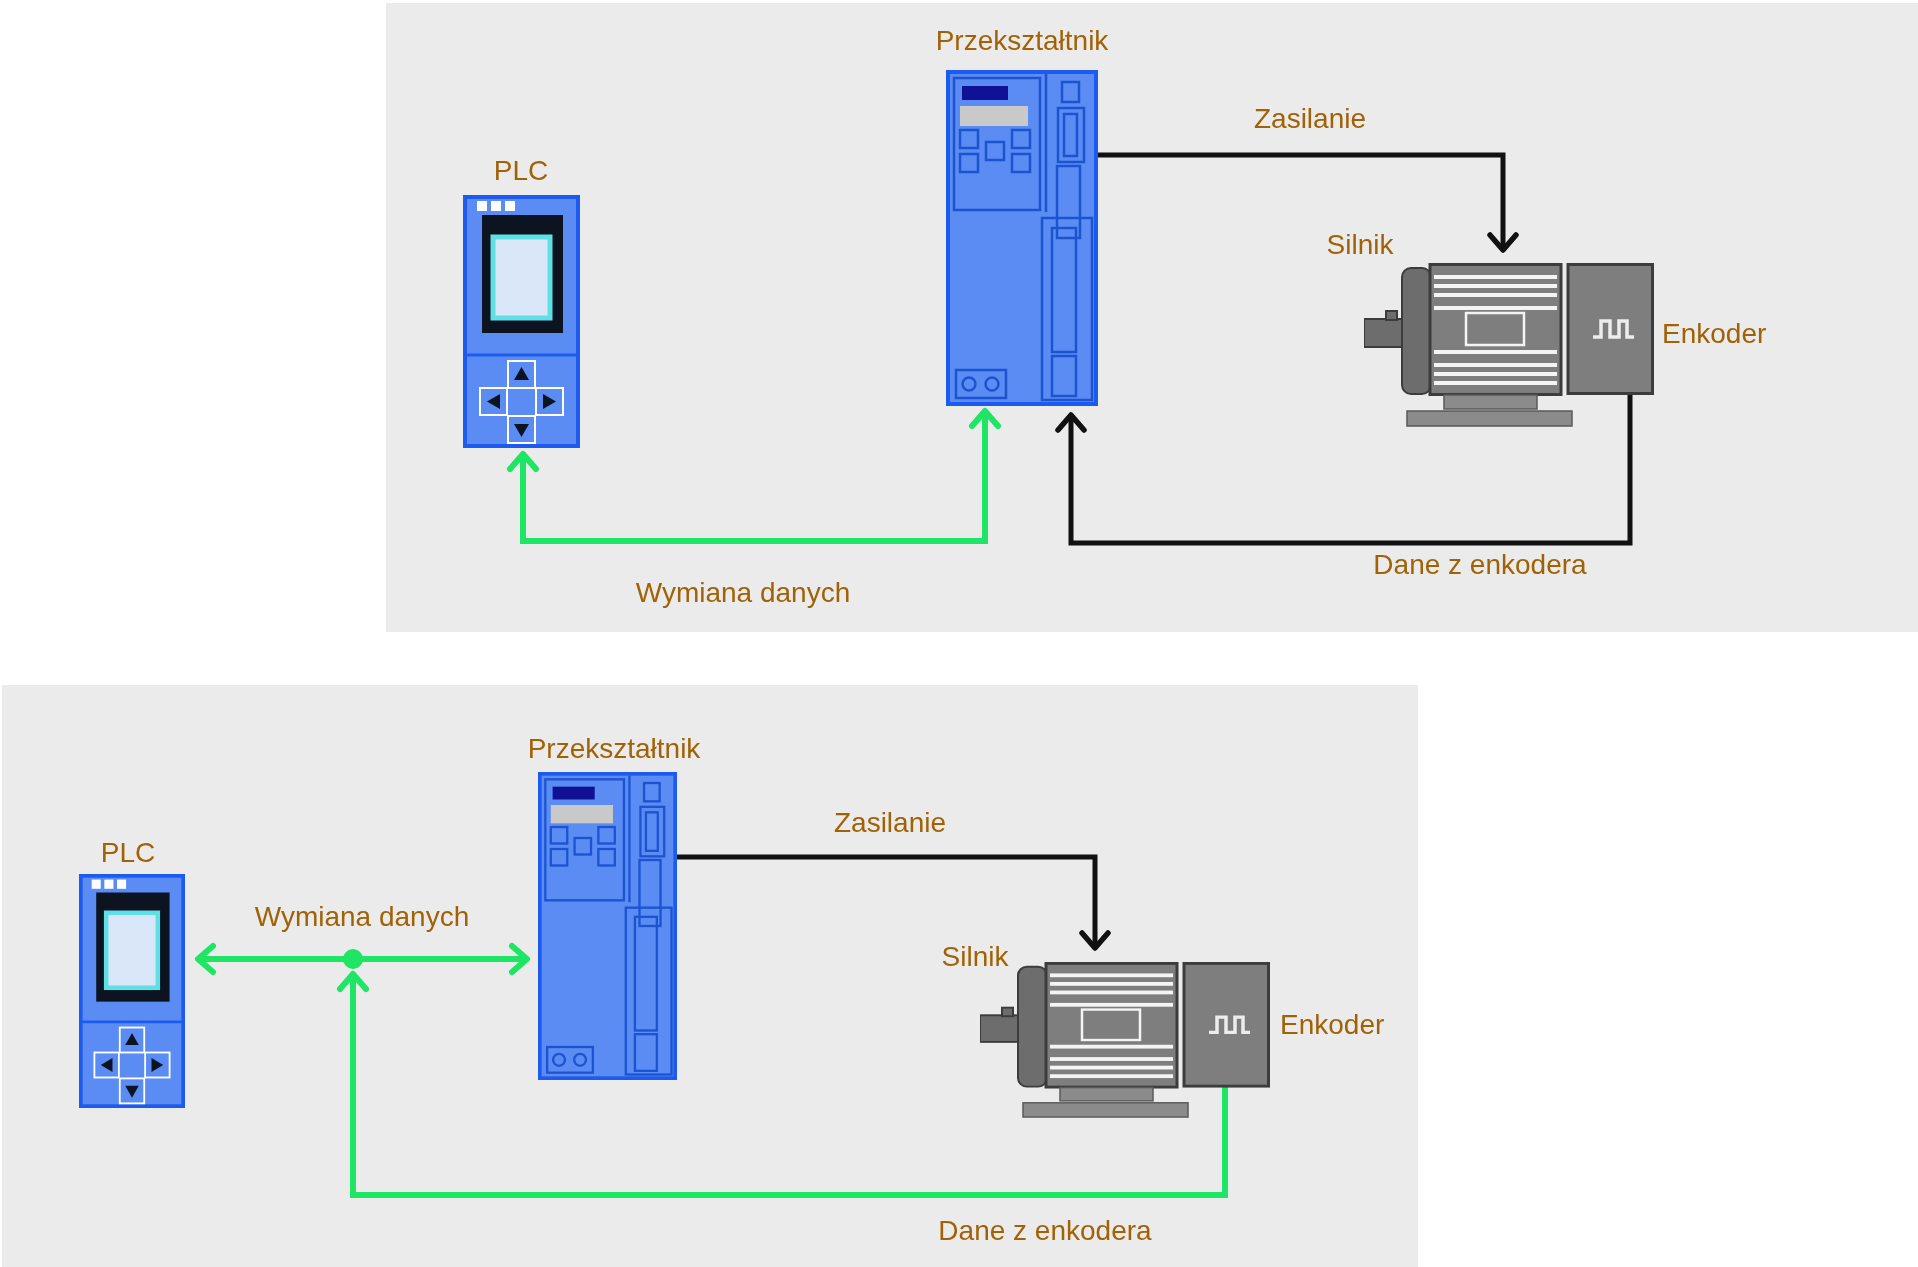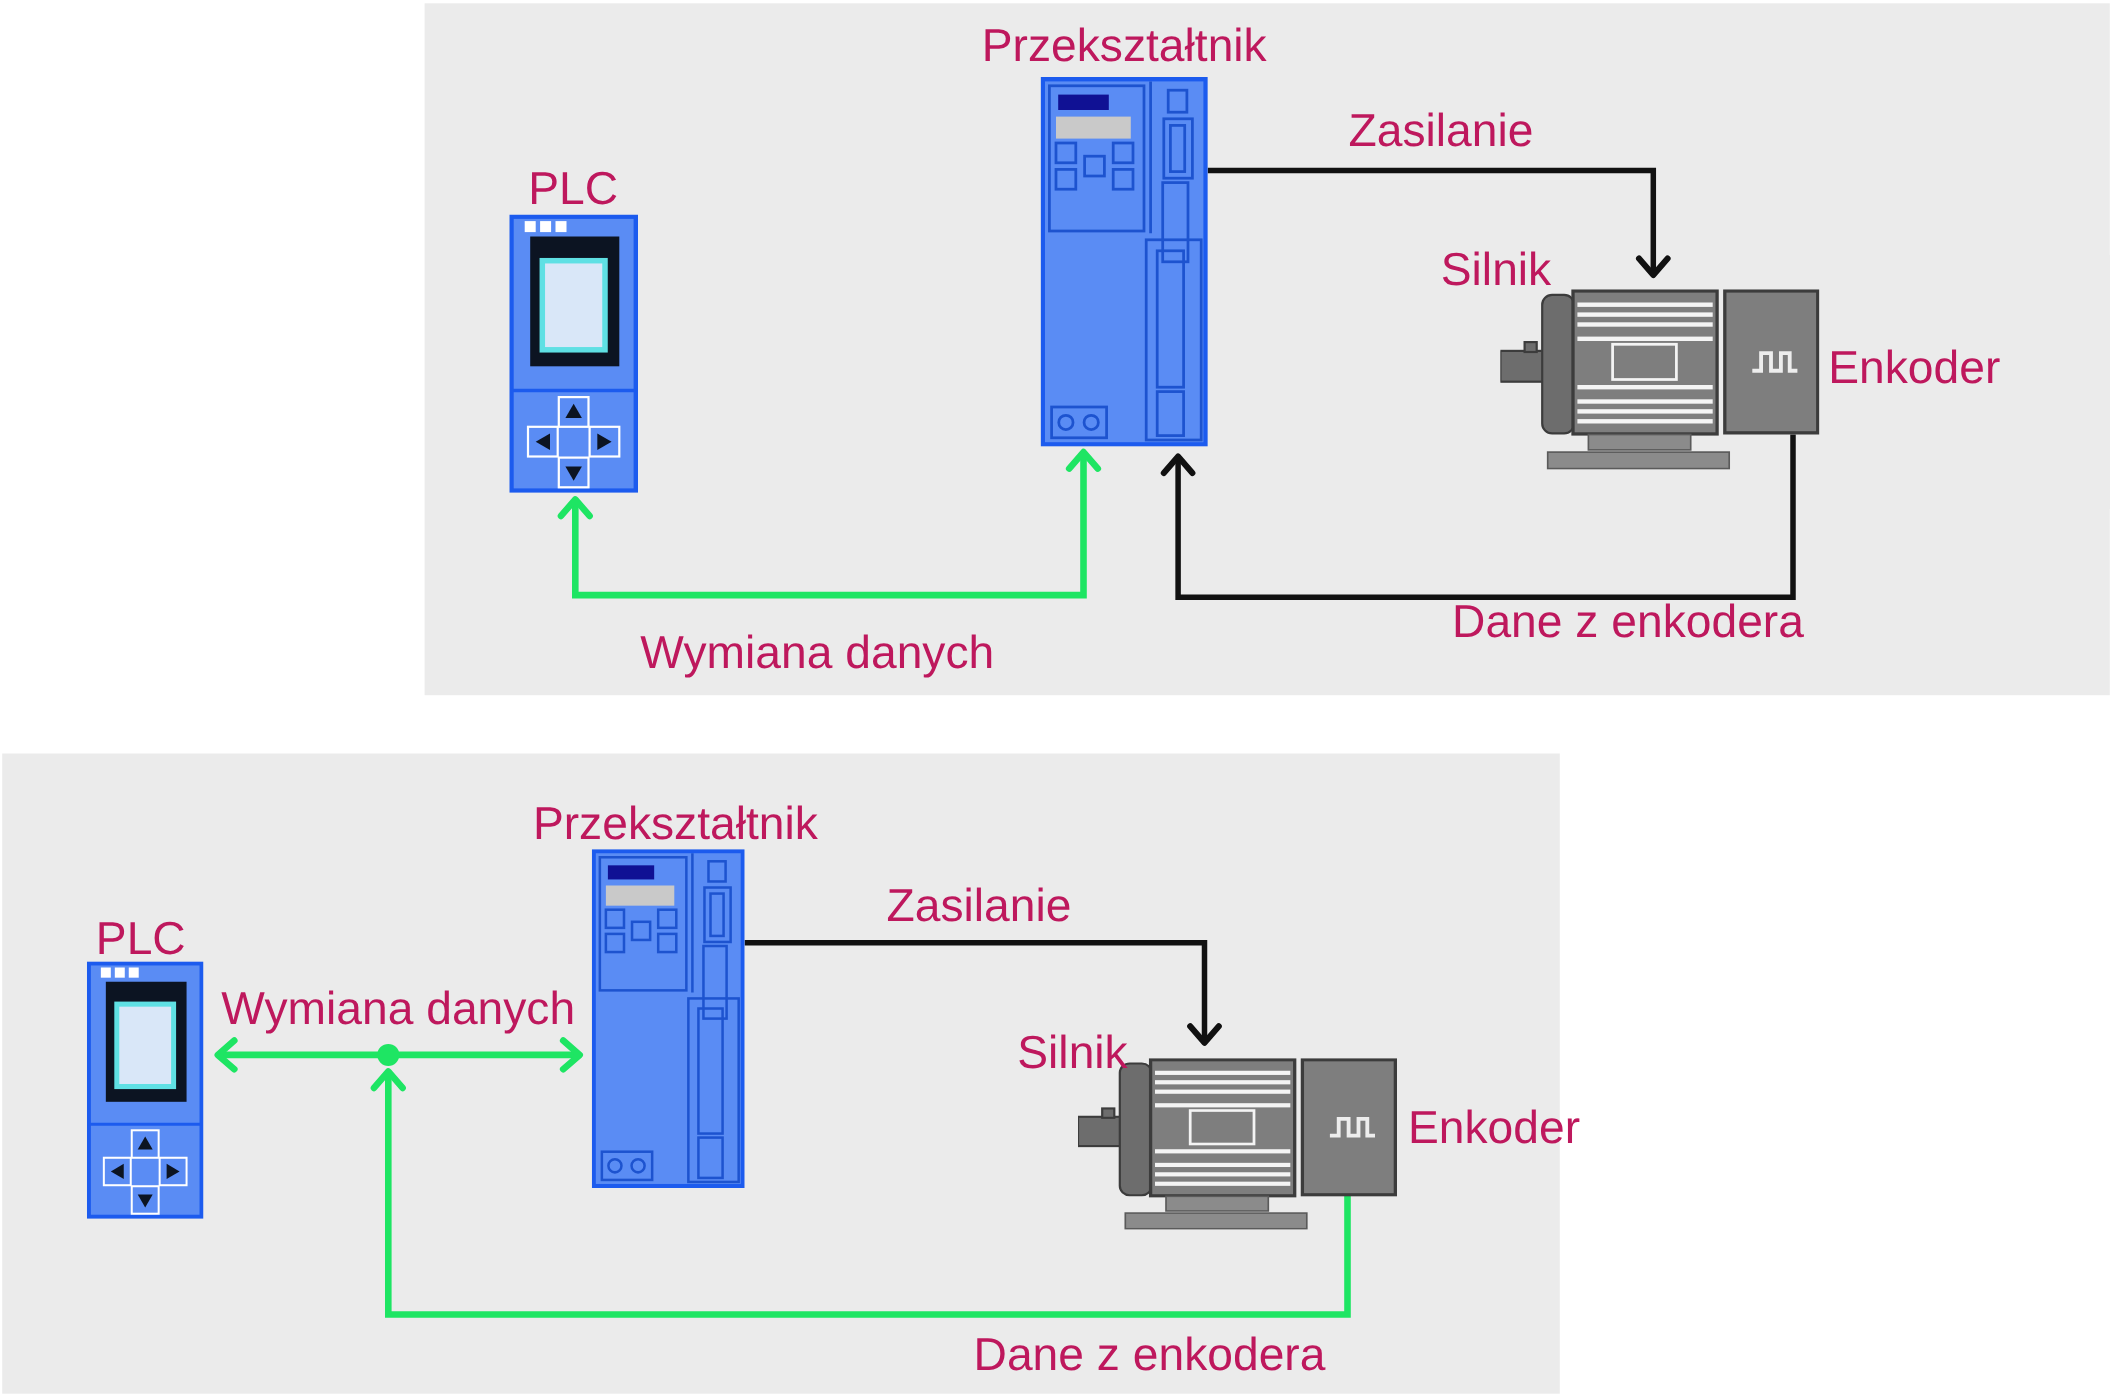--- a/index.html
+++ b/index.html
@@ -1,21 +1,21 @@
 <!DOCTYPE html>
 <html><head>
 <meta charset="utf-8">
 <style>
   html,body{margin:0;padding:0;background:#ffffff;}
   body{width:1918px;height:1267px;position:relative;overflow:hidden;
        font-family:"Liberation Sans",sans-serif;color:#1b1b1b;}
   .panel{position:absolute;background:#ebebeb;}
   #panel-top{left:386px;top:3px;width:1532px;height:629px;}
   #panel-bottom{left:2px;top:685px;width:1416px;height:582px;}
-  .lbl{position:absolute;font-size:42px;line-height:38px;color:#be185d;white-space:nowrap;}
+  .lbl{position:absolute;font-size:28px;line-height:38px;color:#a16207;white-space:nowrap;}
   .ctr{transform:translateX(-50%);}
   svg.dev{position:absolute;}
   #connectors{position:absolute;left:0;top:0;width:1918px;height:1267px;pointer-events:none;}
 </style>
 </head>
 <body>
 
 <div id="panel-top" class="panel"></div>
 <div id="panel-bottom" class="panel"></div>
 

